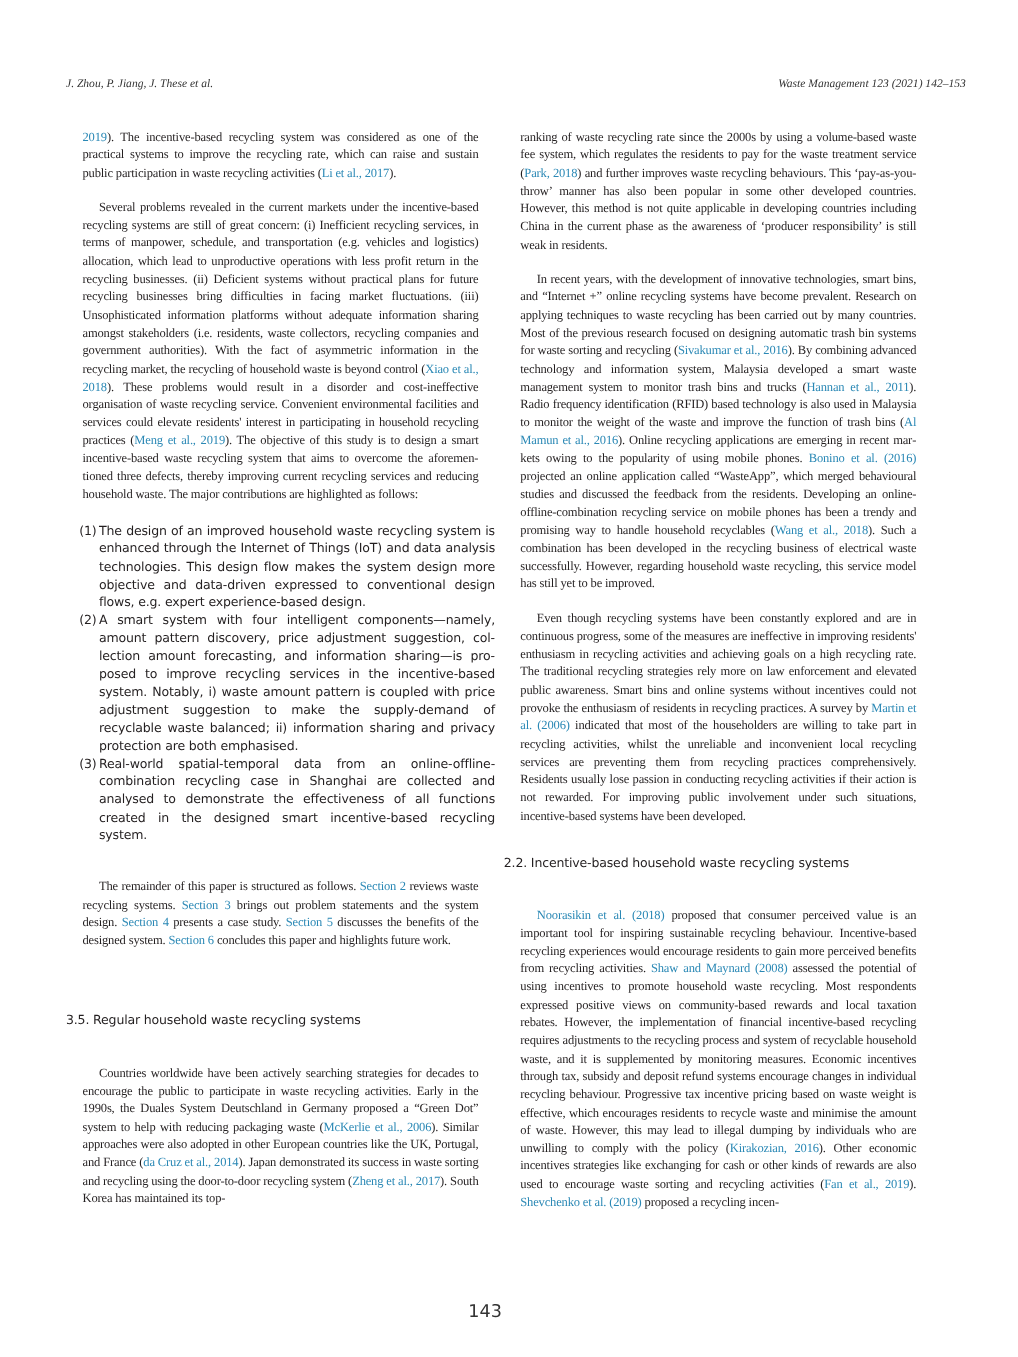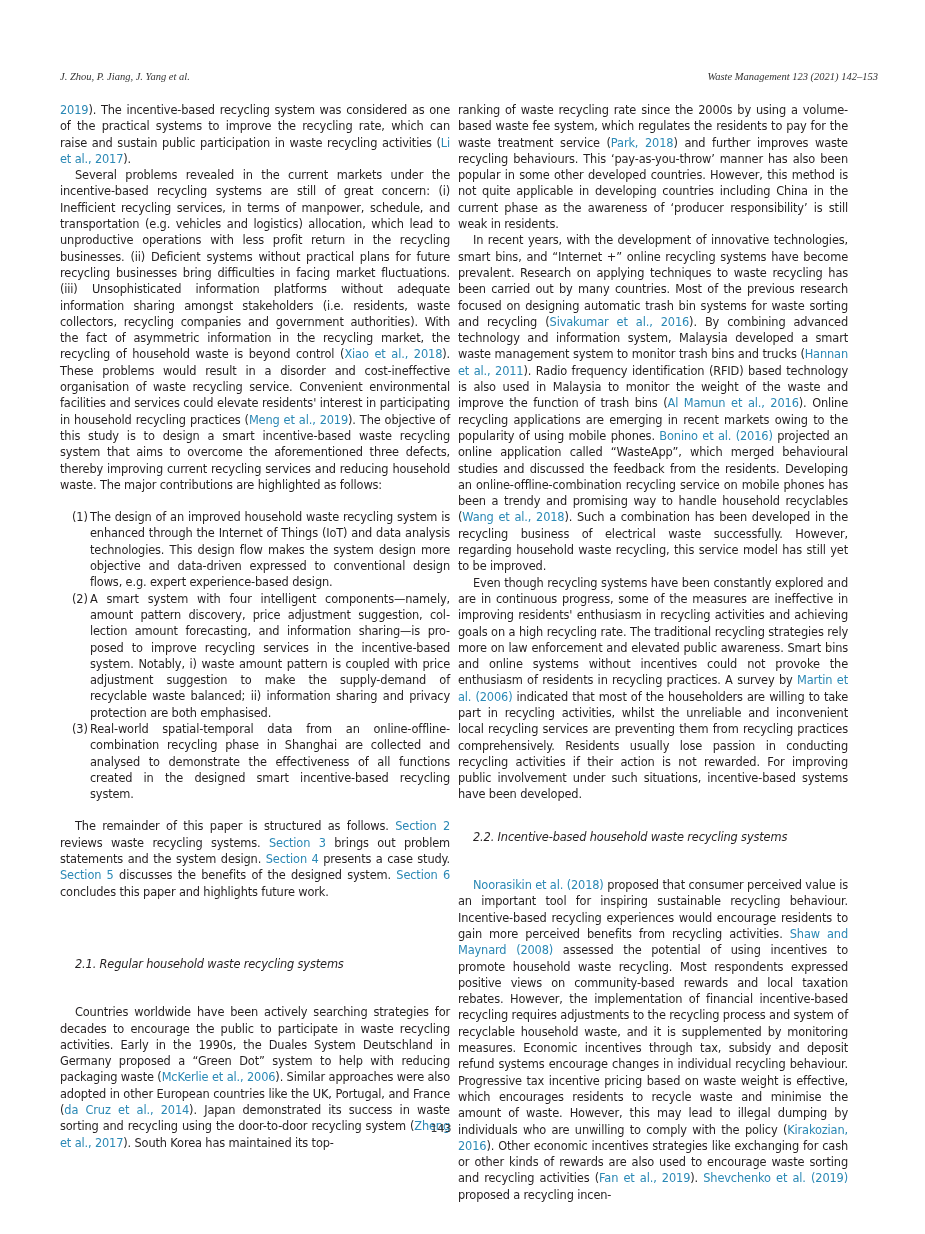--- a/index.html
+++ b/index.html
@@ -4,54 +4,54 @@
 <style>
   html, body { margin:0; padding:0; background:#ffffff; }
   body { width:925px; height:1234px; position:relative; overflow:hidden;
          font-family:"DejaVu Sans", "Liberation Sans", sans-serif; color:#231f20; }
   .hdr { position:absolute; top:71px; font-family:"Liberation Serif","DejaVu Serif",serif; font-style:italic; font-size:10.5px; color:#333; }
   .hdr.left { left:60px; }
   .hdr.right { right:47px; }
   .col { position:absolute; top:102px; width:390px; font-size:11.4px; line-height:16.3px; letter-spacing:-0.15px; }
   .col.left { left:60px; }
   .col.right { left:458px; }
-  p { margin:0; text-align:justify; hyphens:manual; }
+  p { margin:15px; text-align:justify; hyphens:manual;font-family:Liberation Serif, serif; }
   p.ind { text-indent:15px; }
   a.ref { color:#2a88b5; text-decoration:none; }
   ol.contrib { list-style:none; margin:16px 0 0 0; padding:0; }
   ol.contrib li { position:relative; padding-left:30px; text-align:justify; }
   ol.contrib li .num { position:absolute; left:12px; top:0; }
   .gap { height:16px; }
   h2.sec { font-size:12px; font-weight:bold; margin:0; line-height:16.3px; }
-  h3.sub { font-style:italic; font-weight:normal; font-size:11.4px; margin:15px; line-height:16.3px; }
-  .pagenum { position:absolute; top:1122px; left:0; width:882px; text-align:center; font-size:11px; color:#333; }
+  h3.sub { font-weight:normal; font-size:11.4px; margin:0; line-height:16.3px; }
+  .pagenum { position:absolute; top:1182px; left:0; width:882px; text-align:center; font-size:16px; color:#333; }
 </style>
 </head>
 <body>
 
-<div class="hdr left">J. Zhou, P. Jiang, J. Yang et al.</div>
+<div class="hdr left">J. Zhou, P. Jiang, J. These et al.</div>
 <div class="hdr right">Waste Management 123 (2021) 142–153</div>
 
 <div class="col left">
   <p><a class="ref">2019</a><span>). The incentive-based recycling system was considered as one of the practical systems to improve the recycling rate, which can raise and sustain public participation in waste recycling activities (</span><a class="ref">Li et al., 2017</a><span>).</span></p>
 
   <p class="ind"><span>Several problems revealed in the current markets under the incentive-based recycling systems are still of great concern: (i) Inefficient recycling services, in terms of manpower, schedule, and transportation (e.g. vehicles and logistics) allocation, which lead to unproductive operations with less profit return in the recy­cling businesses. (ii) Deficient systems without practical plans for future recycling businesses bring difficulties in facing market fluc­tuations. (iii) Unsophisticated information platforms without ade­quate information sharing amongst stakeholders (i.e. residents, waste collectors, recycling companies and government authori­ties). With the fact of asymmetric information in the recycling market, the recycling of household waste is beyond control (</span><a class="ref">Xiao et al., 2018</a><span>). These problems would result in a disorder and cost-ineffective organisation of waste recycling service. Convenient environmental facilities and services could elevate residents' inter­est in participating in household recycling practices (</span><a class="ref">Meng et al., 2019</a><span>). The objective of this study is to design a smart incentive-based waste recycling system that aims to overcome the aforemen­tioned three defects, thereby improving current recycling services and reducing household waste. The major contributions are high­lighted as follows:</span></p>
 
   <ol class="contrib">
     <li><span class="num">(1)</span><span>The design of an improved household waste recycling sys­tem is enhanced through the Internet of Things (IoT) and data analysis technologies. This design flow makes the sys­tem design more objective and data-driven expressed to conventional design flows, e.g. expert experience-based design.</span></li>
     <li><span class="num">(2)</span><span>A smart system with four intelligent components—namely, amount pattern discovery, price adjustment suggestion, col­lection amount forecasting, and information sharing—is pro­posed to improve recycling services in the incentive-based system. Notably, i) waste amount pattern is coupled with price adjustment suggestion to make the supply-demand of recyclable waste balanced; ii) information sharing and privacy protection are both emphasised.</span></li>
-    <li><span class="num">(3)</span><span>Real-world spatial-temporal data from an online-offline-combination recycling phase in Shanghai are collected and analysed to demonstrate the effectiveness of all functions created in the designed smart incentive-based recycling system.</span></li>
+    <li><span class="num">(3)</span><span>Real-world spatial-temporal data from an online-offline-combination recycling case in Shanghai are collected and analysed to demonstrate the effectiveness of all functions created in the designed smart incentive-based recycling system.</span></li>
   </ol>
 
   <div class="gap"></div>
   <p class="ind"><span>The remainder of this paper is structured as follows. </span><a class="ref">Section 2</a><span> reviews waste recycling systems. </span><a class="ref">Section 3</a><span> brings out problem statements and the system design. </span><a class="ref">Section 4</a><span> presents a case study. </span><a class="ref">Section 5</a><span> discusses the benefits of the designed system. </span><a class="ref">Section 6</a><span> concludes this paper and highlights future work.</span></p>
 
   <div class="gap" style="height:32px"></div>
   <div class="gap" style="height:9px"></div>
-  <h3 class="sub">2.1. Regular household waste recycling systems</h3>
+  <h3 class="sub">3.5. Regular household waste recycling systems</h3>
   <div class="gap" style="height:17px"></div>
 
   <p class="ind"><span>Countries worldwide have been actively searching strategies for decades to encourage the public to participate in waste recycling activities. Early in the 1990s, the Duales System Deutschland in Germany proposed a “Green Dot” system to help with reducing packaging waste (</span><a class="ref">McKerlie et al., 2006</a><span>). Similar approaches were also adopted in other European countries like the UK, Portugal, and France (</span><a class="ref">da Cruz et al., 2014</a><span>). Japan demonstrated its success in waste sorting and recycling using the door-to-door recycling system (</span><a class="ref">Zheng et al., 2017</a><span>). South Korea has maintained its top-</span></p>
 </div>
 
 <div class="col right">
   <p><span>ranking of waste recycling rate since the 2000s by using a volume-based waste fee system, which regulates the residents to pay for the waste treatment service (</span><a class="ref">Park, 2018</a><span>) and further improves waste recycling behaviours. This ‘pay-as-you-throw’ manner has also been popular in some other developed countries. However, this method is not quite applicable in developing coun­tries including China in the current phase as the awareness of ‘pro­ducer responsibility’ is still weak in residents.</span></p>
 
   <p class="ind"><span>In recent years, with the development of innovative technolo­gies, smart bins, and “Internet +” online recycling systems have become prevalent. Research on applying techniques to waste recy­cling has been carried out by many countries. Most of the previous research focused on designing automatic trash bin systems for waste sorting and recycling (</span><a class="ref">Sivakumar et al., 2016</a><span>). By combining advanced technology and information system, Malaysia developed a smart waste management system to monitor trash bins and trucks (</span><a class="ref">Hannan et al., 2011</a><span>). Radio frequency identification (RFID) based technology is also used in Malaysia to monitor the weight of the waste and improve the function of trash bins (</span><a class="ref">Al Mamun et al., 2016</a><span>). Online recycling applications are emerging in recent mar­kets owing to the popularity of using mobile phones. </span><a class="ref">Bonino et al. (2016)</a><span> projected an online application called “WasteApp”, which merged behavioural studies and discussed the feedback from the residents. Developing an online-offline-combination recy­cling service on mobile phones has been a trendy and promising way to handle household recyclables (</span><a class="ref">Wang et al., 2018</a><span>). Such a combination has been developed in the recycling business of elec­trical waste successfully. However, regarding household waste recycling, this service model has still yet to be improved.</span></p>
 

